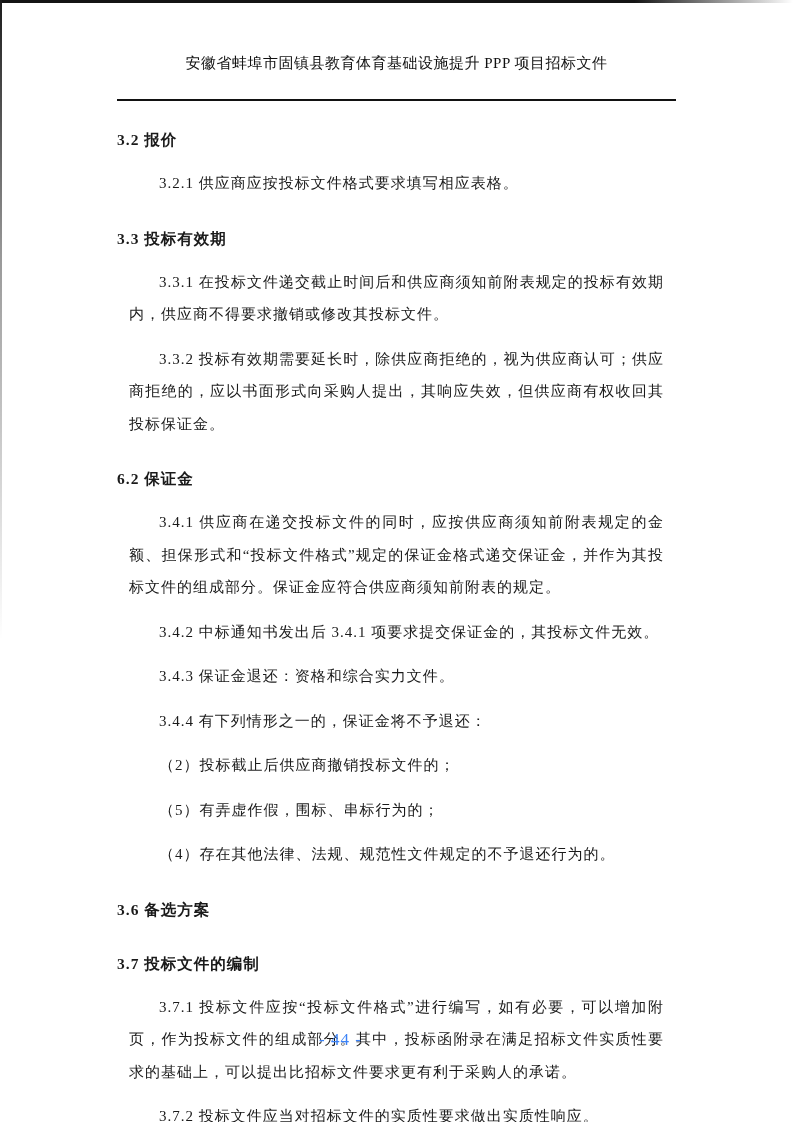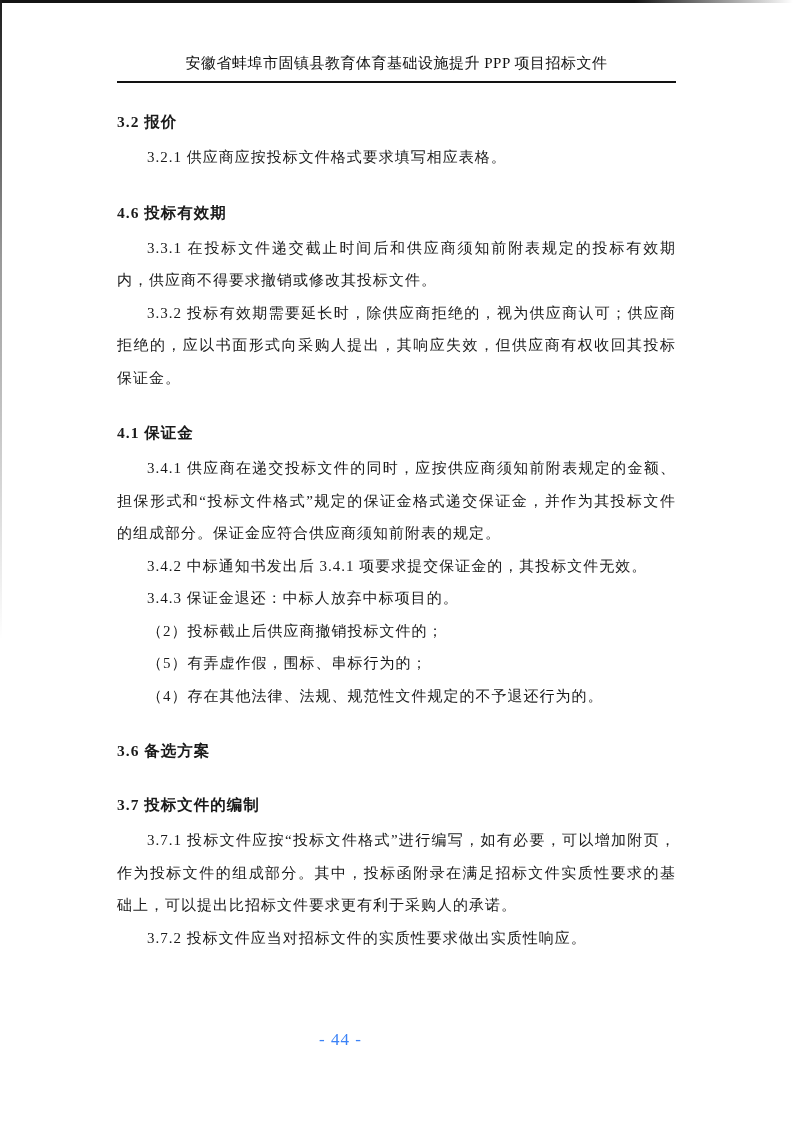--- a/index.html
+++ b/index.html
@@ -33,40 +33,40 @@
     position: absolute;
     left: 117px;
     top: 54px;
     width: 559px;
   }
   .doc-header {
     text-align: center;
     font-size: 15px;
     letter-spacing: 0.5px;
     color: #111;
-    padding-bottom: 8px;
+    padding-bottom: 26px;
     border-bottom: 2.5px solid #121212;
     white-space: nowrap;
   }
   .body-text {
     margin-top: 13px;
     font-size: 15px;
     line-height: 32.5px;
     text-align: justify;
     letter-spacing: 1px;
   }
   .sec-heading {
     font-size: 15.5px;
     font-weight: 700;
     letter-spacing: 1px;
     margin: 24px 0 4px 0;
     line-height: 30px;
   }
   .para {
-    margin: 0;
+    margin: 12px;
     text-indent: 2em;
   }
   .page-footer {
     position: absolute;
     top: 1030px;
     left: 0;
     width: 681px;
     text-align: center;
     font-size: 17px;
     letter-spacing: 1px;
@@ -82,28 +82,29 @@
 
   <div class="content">
     <header class="doc-header">
       <span>安徽省蚌埠市固镇县教育体育基础设施提升 PPP 项目招标文件</span>
     </header>
 
     <main class="body-text">
       <h2 class="sec-heading">3.2 报价</h2>
       <p class="para">3.2.1 供应商应按投标文件格式要求填写相应表格。</p>
 
-      <h2 class="sec-heading">4.6 投标有效期</h2>
+      <h2 class="sec-heading">3.3 投标有效期</h2>
       <p class="para">3.3.1 在投标文件递交截止时间后和供应商须知前附表规定的投标有效期内，供应商不得要求撤销或修改其投标文件。</p>
       <p class="para">3.3.2 投标有效期需要延长时，除供应商拒绝的，视为供应商认可；供应商拒绝的，应以书面形式向采购人提出，其响应失效，但供应商有权收回其投标保证金。</p>
 
-      <h2 class="sec-heading">4.1 保证金</h2>
+      <h2 class="sec-heading">6.2 保证金</h2>
       <p class="para">3.4.1 供应商在递交投标文件的同时，应按供应商须知前附表规定的金额、担保形式和“投标文件格式”规定的保证金格式递交保证金，并作为其投标文件的组成部分。保证金应符合供应商须知前附表的规定。</p>
       <p class="para">3.4.2 中标通知书发出后 3.4.1 项要求提交保证金的，其投标文件无效。</p>
-      <p class="para">3.4.3 保证金退还：中标人放弃中标项目的。</p>
+      <p class="para">3.4.3 保证金退还：资格和综合实力文件。</p>
+      <p class="para">3.4.4 有下列情形之一的，保证金将不予退还：</p>
       <p class="para">（2）投标截止后供应商撤销投标文件的；</p>
       <p class="para">（5）有弄虚作假，围标、串标行为的；</p>
       <p class="para">（4）存在其他法律、法规、规范性文件规定的不予退还行为的。</p>
 
 
       <h2 class="sec-heading">3.6 备选方案</h2>
 
       <h2 class="sec-heading">3.7 投标文件的编制</h2>
       <p class="para">3.7.1 投标文件应按“投标文件格式”进行编写，如有必要，可以增加附页，作为投标文件的组成部分。其中，投标函附录在满足招标文件实质性要求的基础上，可以提出比招标文件要求更有利于采购人的承诺。</p>
       <p class="para">3.7.2 投标文件应当对招标文件的实质性要求做出实质性响应。</p>

